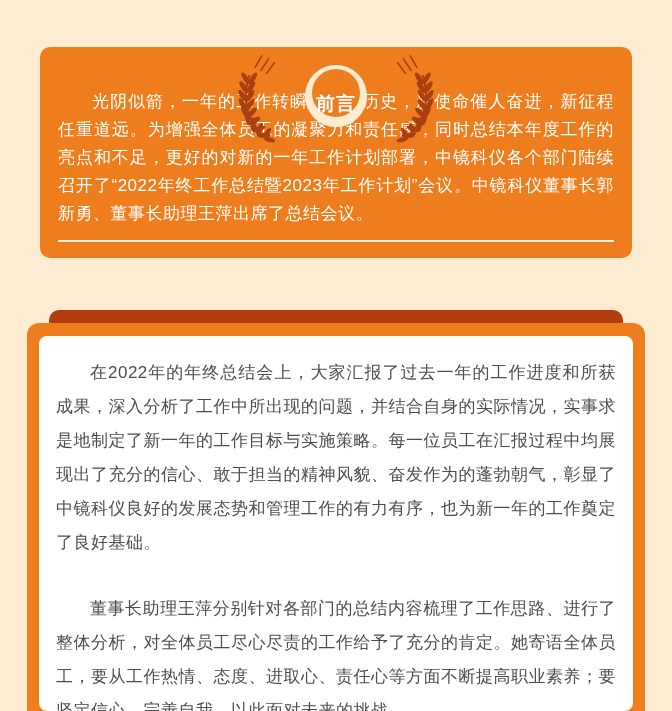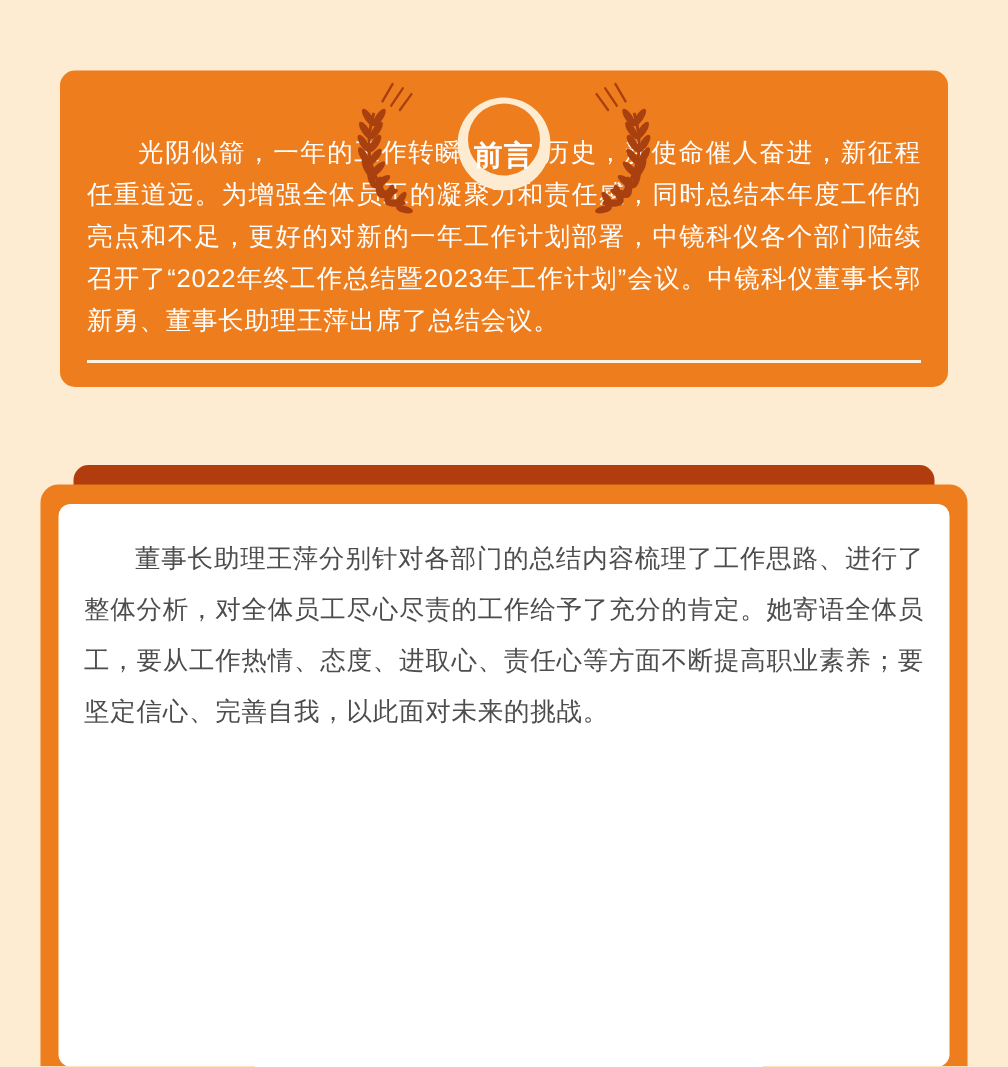--- a/index.html
+++ b/index.html
@@ -222,18 +222,19 @@
     <div class="card-orange">
       <p>光阴似箭，一年的工作转瞬成为了历史，新使命催人奋进，新征程任重道远。为增强全体员工的凝聚力和责任感，同时总结本年度工作的亮点和不足，更好的对新的一年工作计划部署，中镜科仪各个部门陆续召开了“2022年终工作总结暨2023年工作计划”会议。中镜科仪董事长郭新勇、董事长助理王萍出席了总结会议。</p>
       <hr class="divider">
     </div>
   </header>
 
   <section class="body-section">
     <div class="back-bar"></div>
     <div class="card2">
       <div class="card2-inner">
+        <p>在2022年的年终总结会上，大家汇报了过去一年的工作进度和所获成果，深入分析了工作中所出现的问题，并结合自身的实际情况，实事求是地制定了新一年的工作目标与实施策略。每一位员工在汇报过程中均展现出了充分的信心、敢于担当的精神风貌、奋发作为的蓬勃朝气，彰显了中镜科仪良好的发展态势和管理工作的有力有序，也为新一年的工作奠定了良好基础。</p>
         <p>董事长助理王萍分别针对各部门的总结内容梳理了工作思路、进行了整体分析，对全体员工尽心尽责的工作给予了充分的肯定。她寄语全体员工，要从工作热情、态度、进取心、责任心等方面不断提高职业素养；要坚定信心、完善自我，以此面对未来的挑战。</p>
       </div>
     </div>
   </section>
 
 </div>
 
 </body></html>

